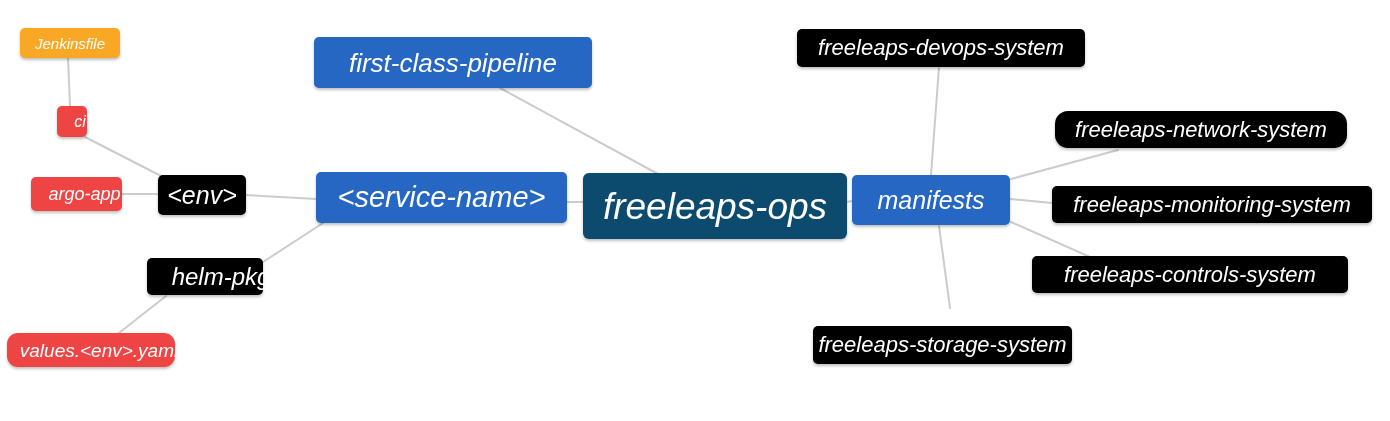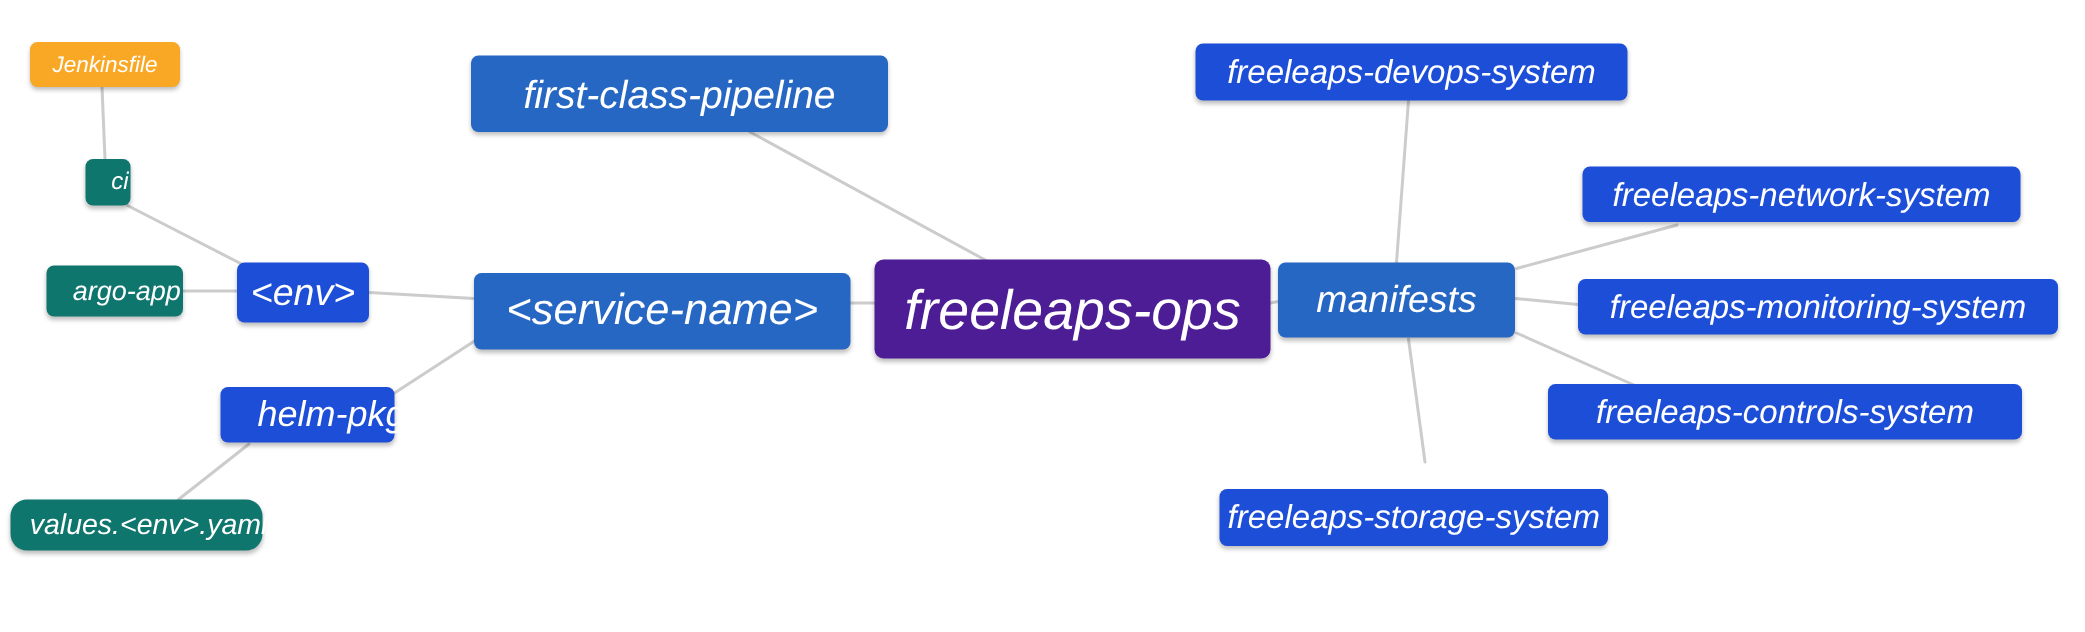--- a/index.html
+++ b/index.html
@@ -36,24 +36,24 @@
     color: #FFFFFF;
     border-radius: 5px;
     box-shadow: 0 2px 3px rgba(0,0,0,0.25);
     white-space: nowrap;
     cursor: pointer;
     box-sizing: border-box;
     line-height: 1;
     user-select: none;
   }
   .node.blue   { background: #2667C4; }
-  .node.green  { background: #1d4ed8; }
+  .node.green  { background: #000000; }
   .node.orange { background: #F9A826; }
-  .node.red    { background: #0f766e; padding-left: 16px; }
-  .node.dark   { background: #4c1d95; border-radius: 6px; }
+  .node.red    { background: #ef4444; padding-left: 16px; }
+  .node.dark   { background: #0c4a6e; border-radius: 6px; }
 </style>
 </head>
 <body>
 
 <div class="canvas">
 
   <svg class="edges" viewBox="0 0 1390 421" xmlns="http://www.w3.org/2000/svg">
     <line x1="68" y1="58" x2="70" y2="106"></line>
     <line x1="85" y1="137" x2="163" y2="177"></line>
     <line x1="122" y1="194" x2="158" y2="194"></line>
@@ -77,29 +77,29 @@
   <div class="node red" style="left:31px; top:177px; width:91px; height:34px; font-size:18px;">argo-app</div>
 
   <div class="node green" style="left:158px; top:175px; width:88px; height:40px; font-size:25px;">&lt;env&gt;</div>
 
   <div class="node green" style="left:147px; top:258px; width:116px; height:37px; font-size:24px;padding-left:32px;">helm-pkg</div>
 
   <div class="node red" style="left:7px; top:333px; width:168px; height:34px; font-size:19px;border-radius:11px;">values.&lt;env&gt;.yaml</div>
 
   <div class="node blue" style="left:314px; top:37px; width:278px; height:51px; font-size:26px;">first-class-pipeline</div>
 
-  <div class="node blue" style="left:316px; top:172px; width:251px; height:51px; font-size:29px;margin-top:10px;">&lt;service-name&gt;</div>
+  <div class="node blue" style="left:316px; top:172px; width:251px; height:51px; font-size:29px;">&lt;service-name&gt;</div>
 
   <div class="node dark" style="left:583px; top:173px; width:264px; height:66px; font-size:37px;">freeleaps-ops</div>
 
   <div class="node blue" style="left:852px; top:175px; width:158px; height:50px; font-size:25px;">manifests</div>
 
   <div class="node green" style="left:797px; top:29px; width:288px; height:38px; font-size:22px;">freeleaps-devops-system</div>
 
-  <div class="node green" style="left:1055px; top:111px; width:292px; height:37px; font-size:22px;">freeleaps-network-system</div>
+  <div class="node green" style="left:1055px; top:111px; width:292px; height:37px; font-size:22px;border-radius:13px;">freeleaps-network-system</div>
 
   <div class="node green" style="left:1052px; top:186px; width:320px; height:37px; font-size:22px;">freeleaps-monitoring-system</div>
 
   <div class="node green" style="left:1032px; top:256px; width:316px; height:37px; font-size:22px;">freeleaps-controls-system</div>
 
   <div class="node green" style="left:813px; top:326px; width:259px; height:38px; font-size:22px;">freeleaps-storage-system</div>
 
 </div>
 
 </body></html>

